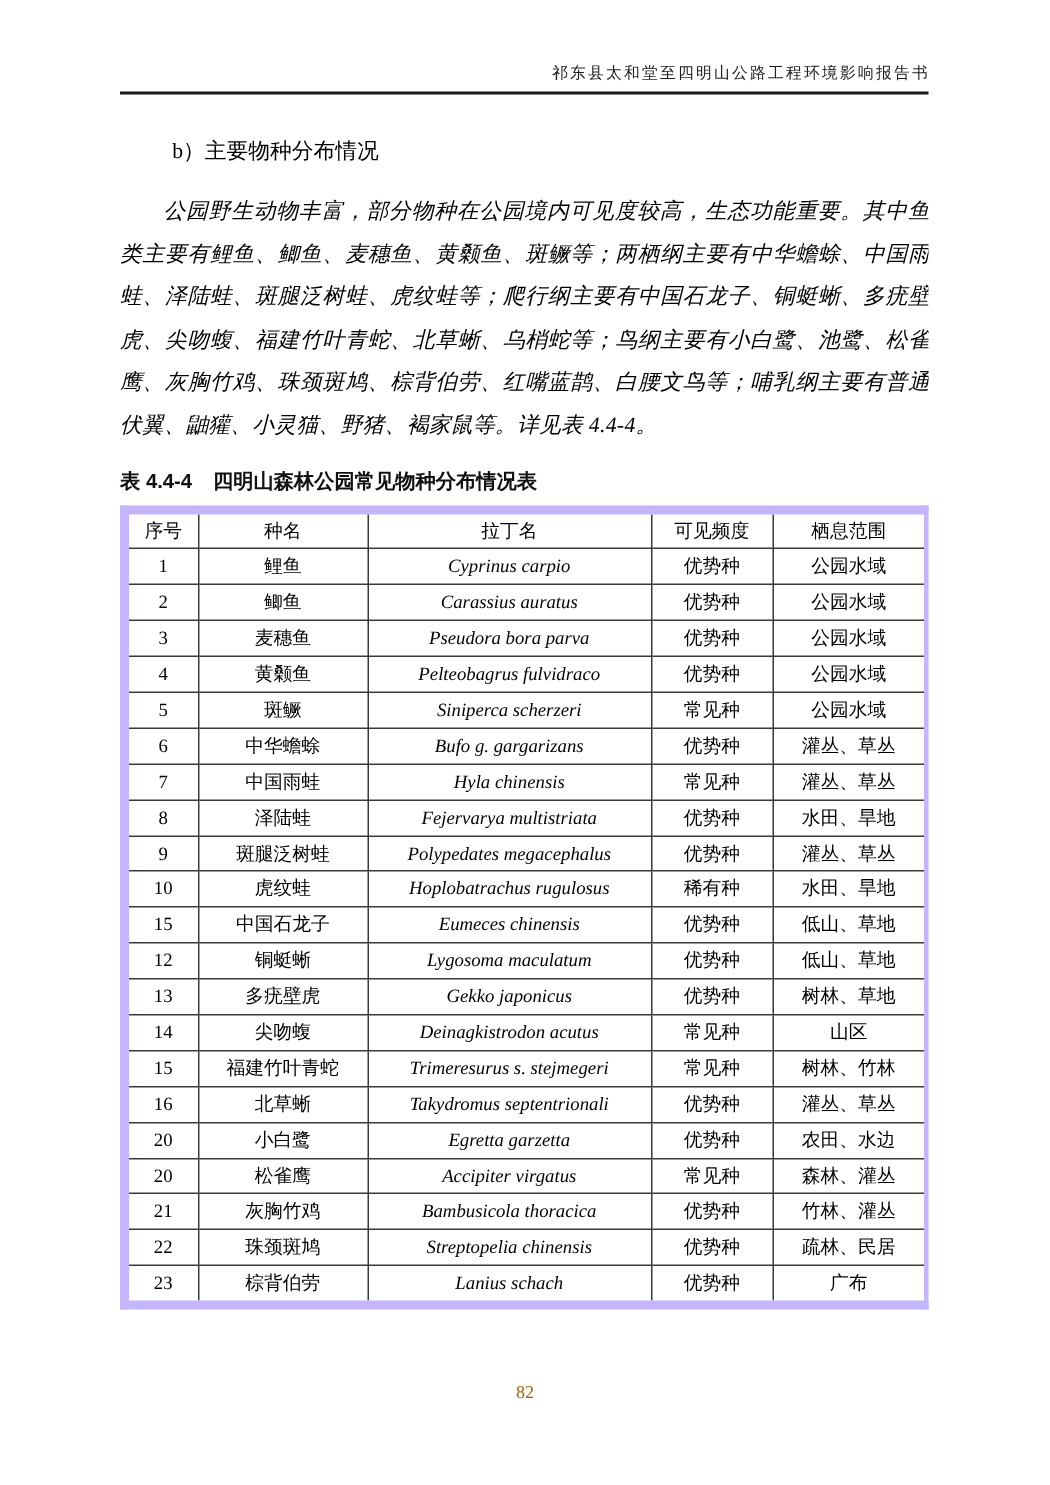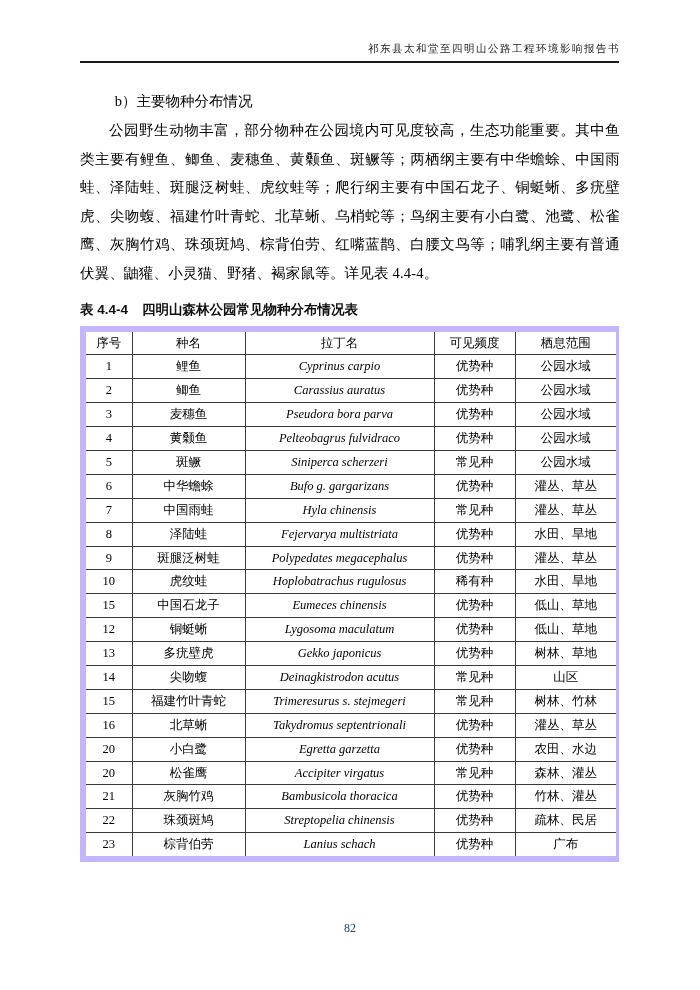--- a/index.html
+++ b/index.html
@@ -37,32 +37,33 @@
   
   .doc-main {
     position: absolute;
     left: 80px;
     top: 90px;
     width: 540px;
   }
   .section-heading {
     font-size: 14.5px;
     font-weight: normal;
-    margin: 0 0 4px 0;
+    margin: 0 0 15px 0;
     text-indent: 2.4em;
     line-height: 22px;
   }
   .body-paragraph {
     margin: 0;
     font-size: 14.5px;
     line-height: 28.6px;
     text-align: justify;
     text-justify: inter-ideograph;
     text-indent: 2em;
     letter-spacing: 0.2px;
+    font-style: italic;
   }
   .table-caption {
     margin: 13px 0 7px 0;
     text-align: left;
     font-family: "Liberation Sans", "DejaVu Sans", sans-serif;
     font-weight: bold;
     font-size: 13.5px;
     color: #111111;
   }
   .table-caption .caption-label { margin-right: 14px; }
@@ -95,21 +96,21 @@
     font-family: "Liberation Serif", "DejaVu Serif", serif;
   }
   
   .page-number {
     position: absolute;
     top: 921px;
     left: 0;
     width: 700px;
     text-align: center;
     font-size: 12px;
-    color: #0c4a6e;
+    color: #a16207;
   }
 </style>
 </head>
 <body>
 
 <div class="page">
 
   <div class="doc-header">
     <div class="doc-header-title">祁东县太和堂至四明山公路工程环境影响报告书</div>
     <div class="doc-header-rule"></div>

